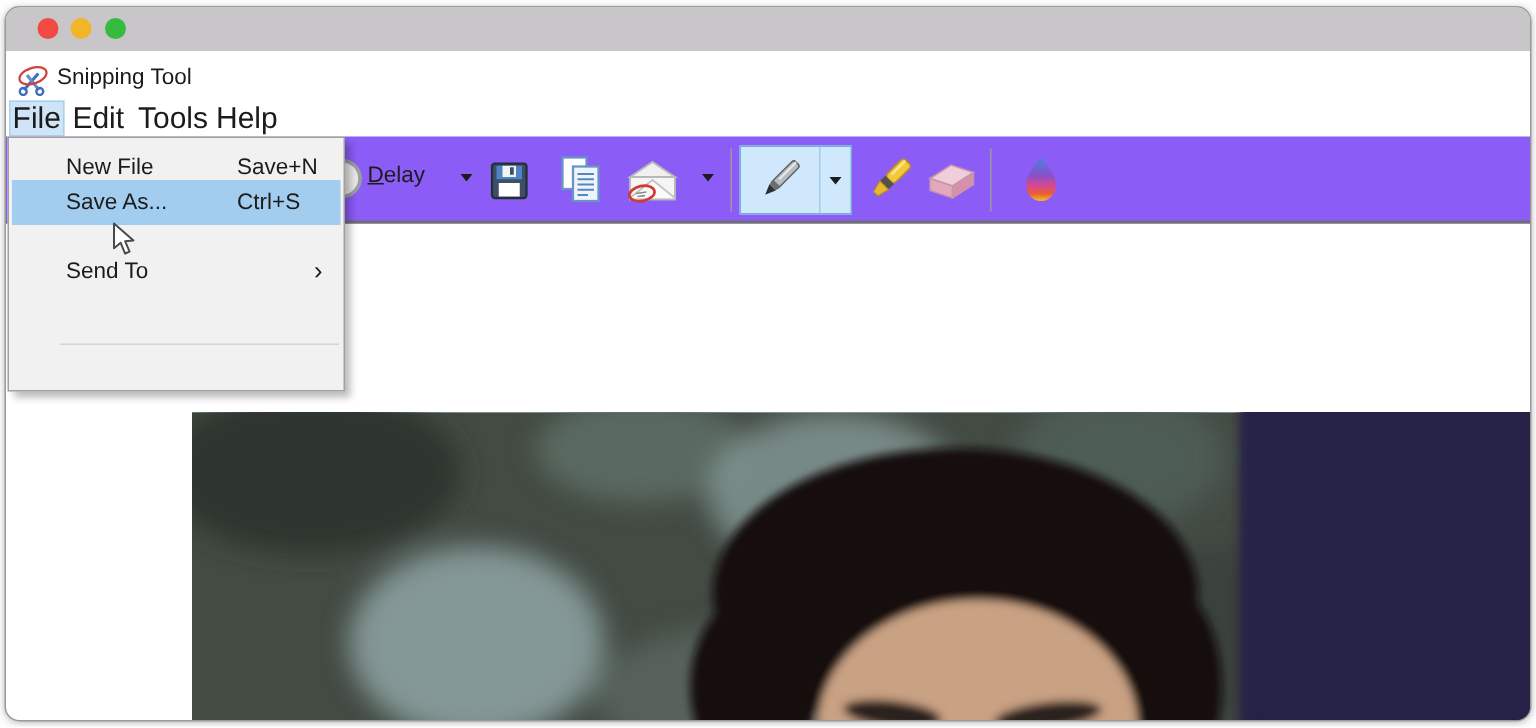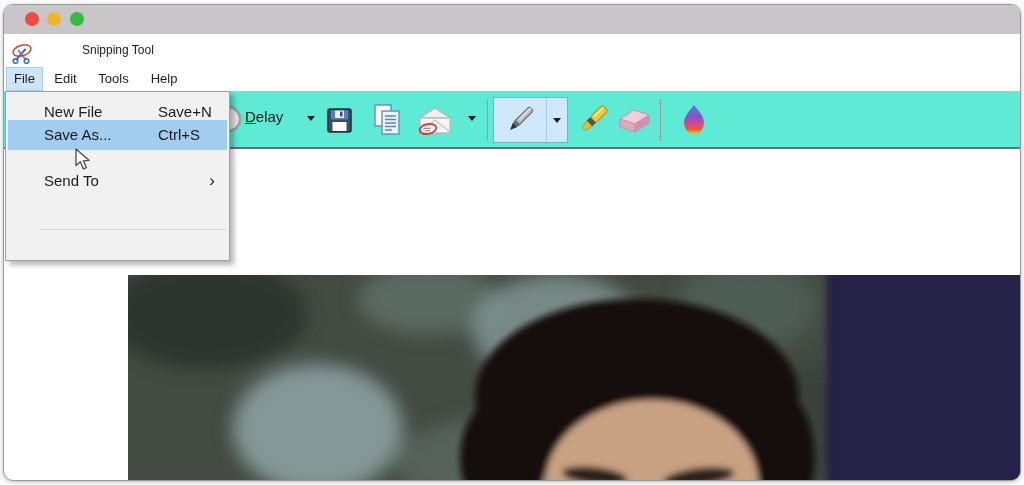--- a/index.html
+++ b/index.html
@@ -12,27 +12,27 @@
     overflow:hidden; box-shadow:0 1px 4px rgba(0,0,0,.25);
   }
   .titlebar { position:absolute; left:0; top:0; width:100%; height:29px; background:#c9c6c9; }
   .dot { position:absolute; top:7px; width:14px; height:14px; border-radius:50%; }
   .dot.red { left:21px; }
   .dot.yellow { left:43px; }
   .dot.green { left:66px; }
 
   .apptitle-row { position:absolute; left:0; top:29px; width:100%; height:34px; background:#fff; }
   .appicon { position:absolute; left:7px; top:8px; width:22px; height:22px; }
-  .apptitle { position:absolute; left:34px; top:9px; font-size:12px; color:#1b1b1b;margin-left:44px; }
-
-  .menubar { position:absolute; left:0; top:62px; width:100%; height:24px; background:#fff; font-size:13px; color:#1b1b1b; }
+  .apptitle { position:absolute; left:34px; top:9px; font-size:15px; color:#1b1b1b; }
+
+  .menubar { position:absolute; left:0; top:62px; width:100%; height:24px; background:#fff; font-size:20px; color:#1b1b1b; }
   .menubar-item { position:absolute; top:0; height:24px; line-height:24px; text-align:center; cursor:default; }
   .menubar-item.active { background:#cfe5f7; border:1px solid #a9d0ec; line-height:22px; }
 
-  .toolbar { position:absolute; left:0; top:86px; width:100%; height:58px; background:#5eead4; border-bottom:2px solid #6f6f6f; }
+  .toolbar { position:absolute; left:0; top:86px; width:100%; height:58px; background:#8b5cf6; border-bottom:2px solid #6f6f6f; }
   .tb-sep { position:absolute; top:8px; width:1px; height:42px; background:#9a9a9a; }
   .tb-btn { position:absolute; display:flex; align-items:center; justify-content:center; }
   .delay-label { position:absolute; left:241px; top:17px; font-size:15px; color:#1b1b1b; }
   .delay-label .ak { text-decoration:underline; }
   .dd-arrow { position:absolute; width:0; height:0; border-left:4px solid transparent; border-right:4px solid transparent; border-top:5px solid #1b1b1b; }
   .pen-group { position:absolute; left:489px; top:6px; width:75px; height:46px; background:#cfe8fb; border:1px solid #74add9; display:flex; }
   .pen-main { width:52px; height:100%; display:flex; align-items:center; justify-content:center; }
   .pen-dd { width:21px; height:100%; border-left:1px solid #a8cce8; display:flex; align-items:center; justify-content:center; }
   .pen-dd .dd2 { width:0; height:0; border-left:4px solid transparent; border-right:4px solid transparent; border-top:5px solid #1b1b1b; }
 

